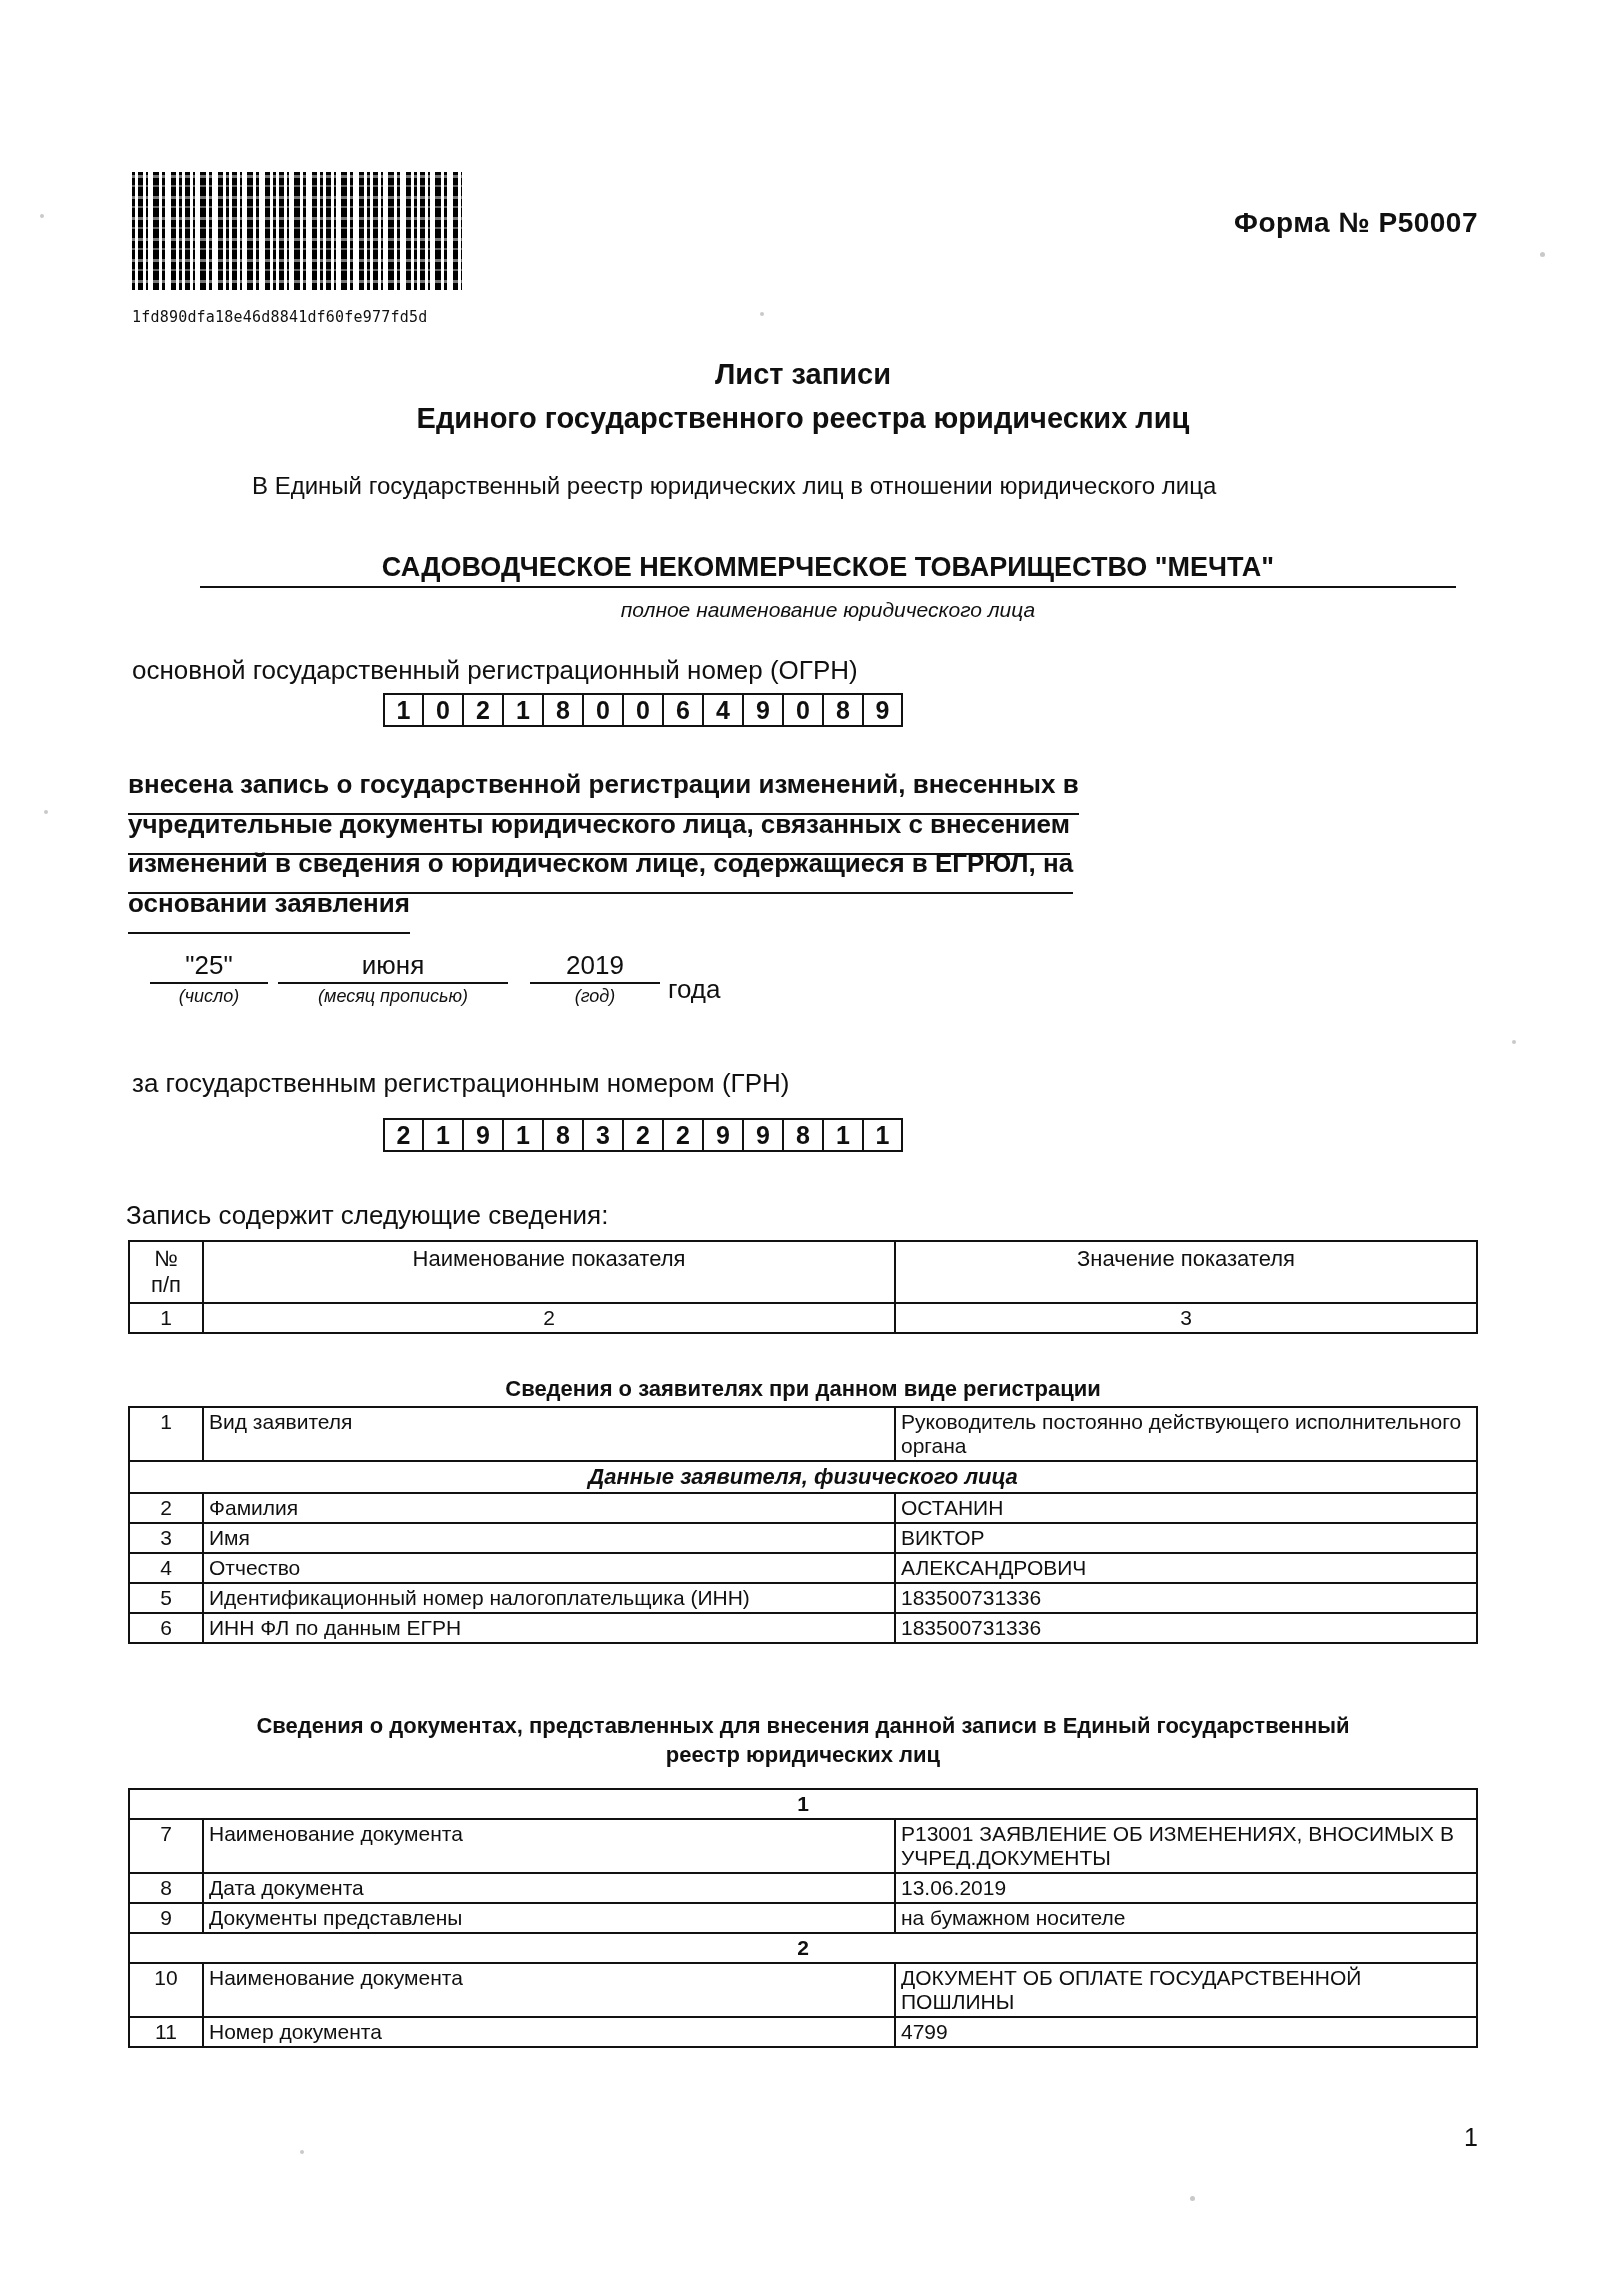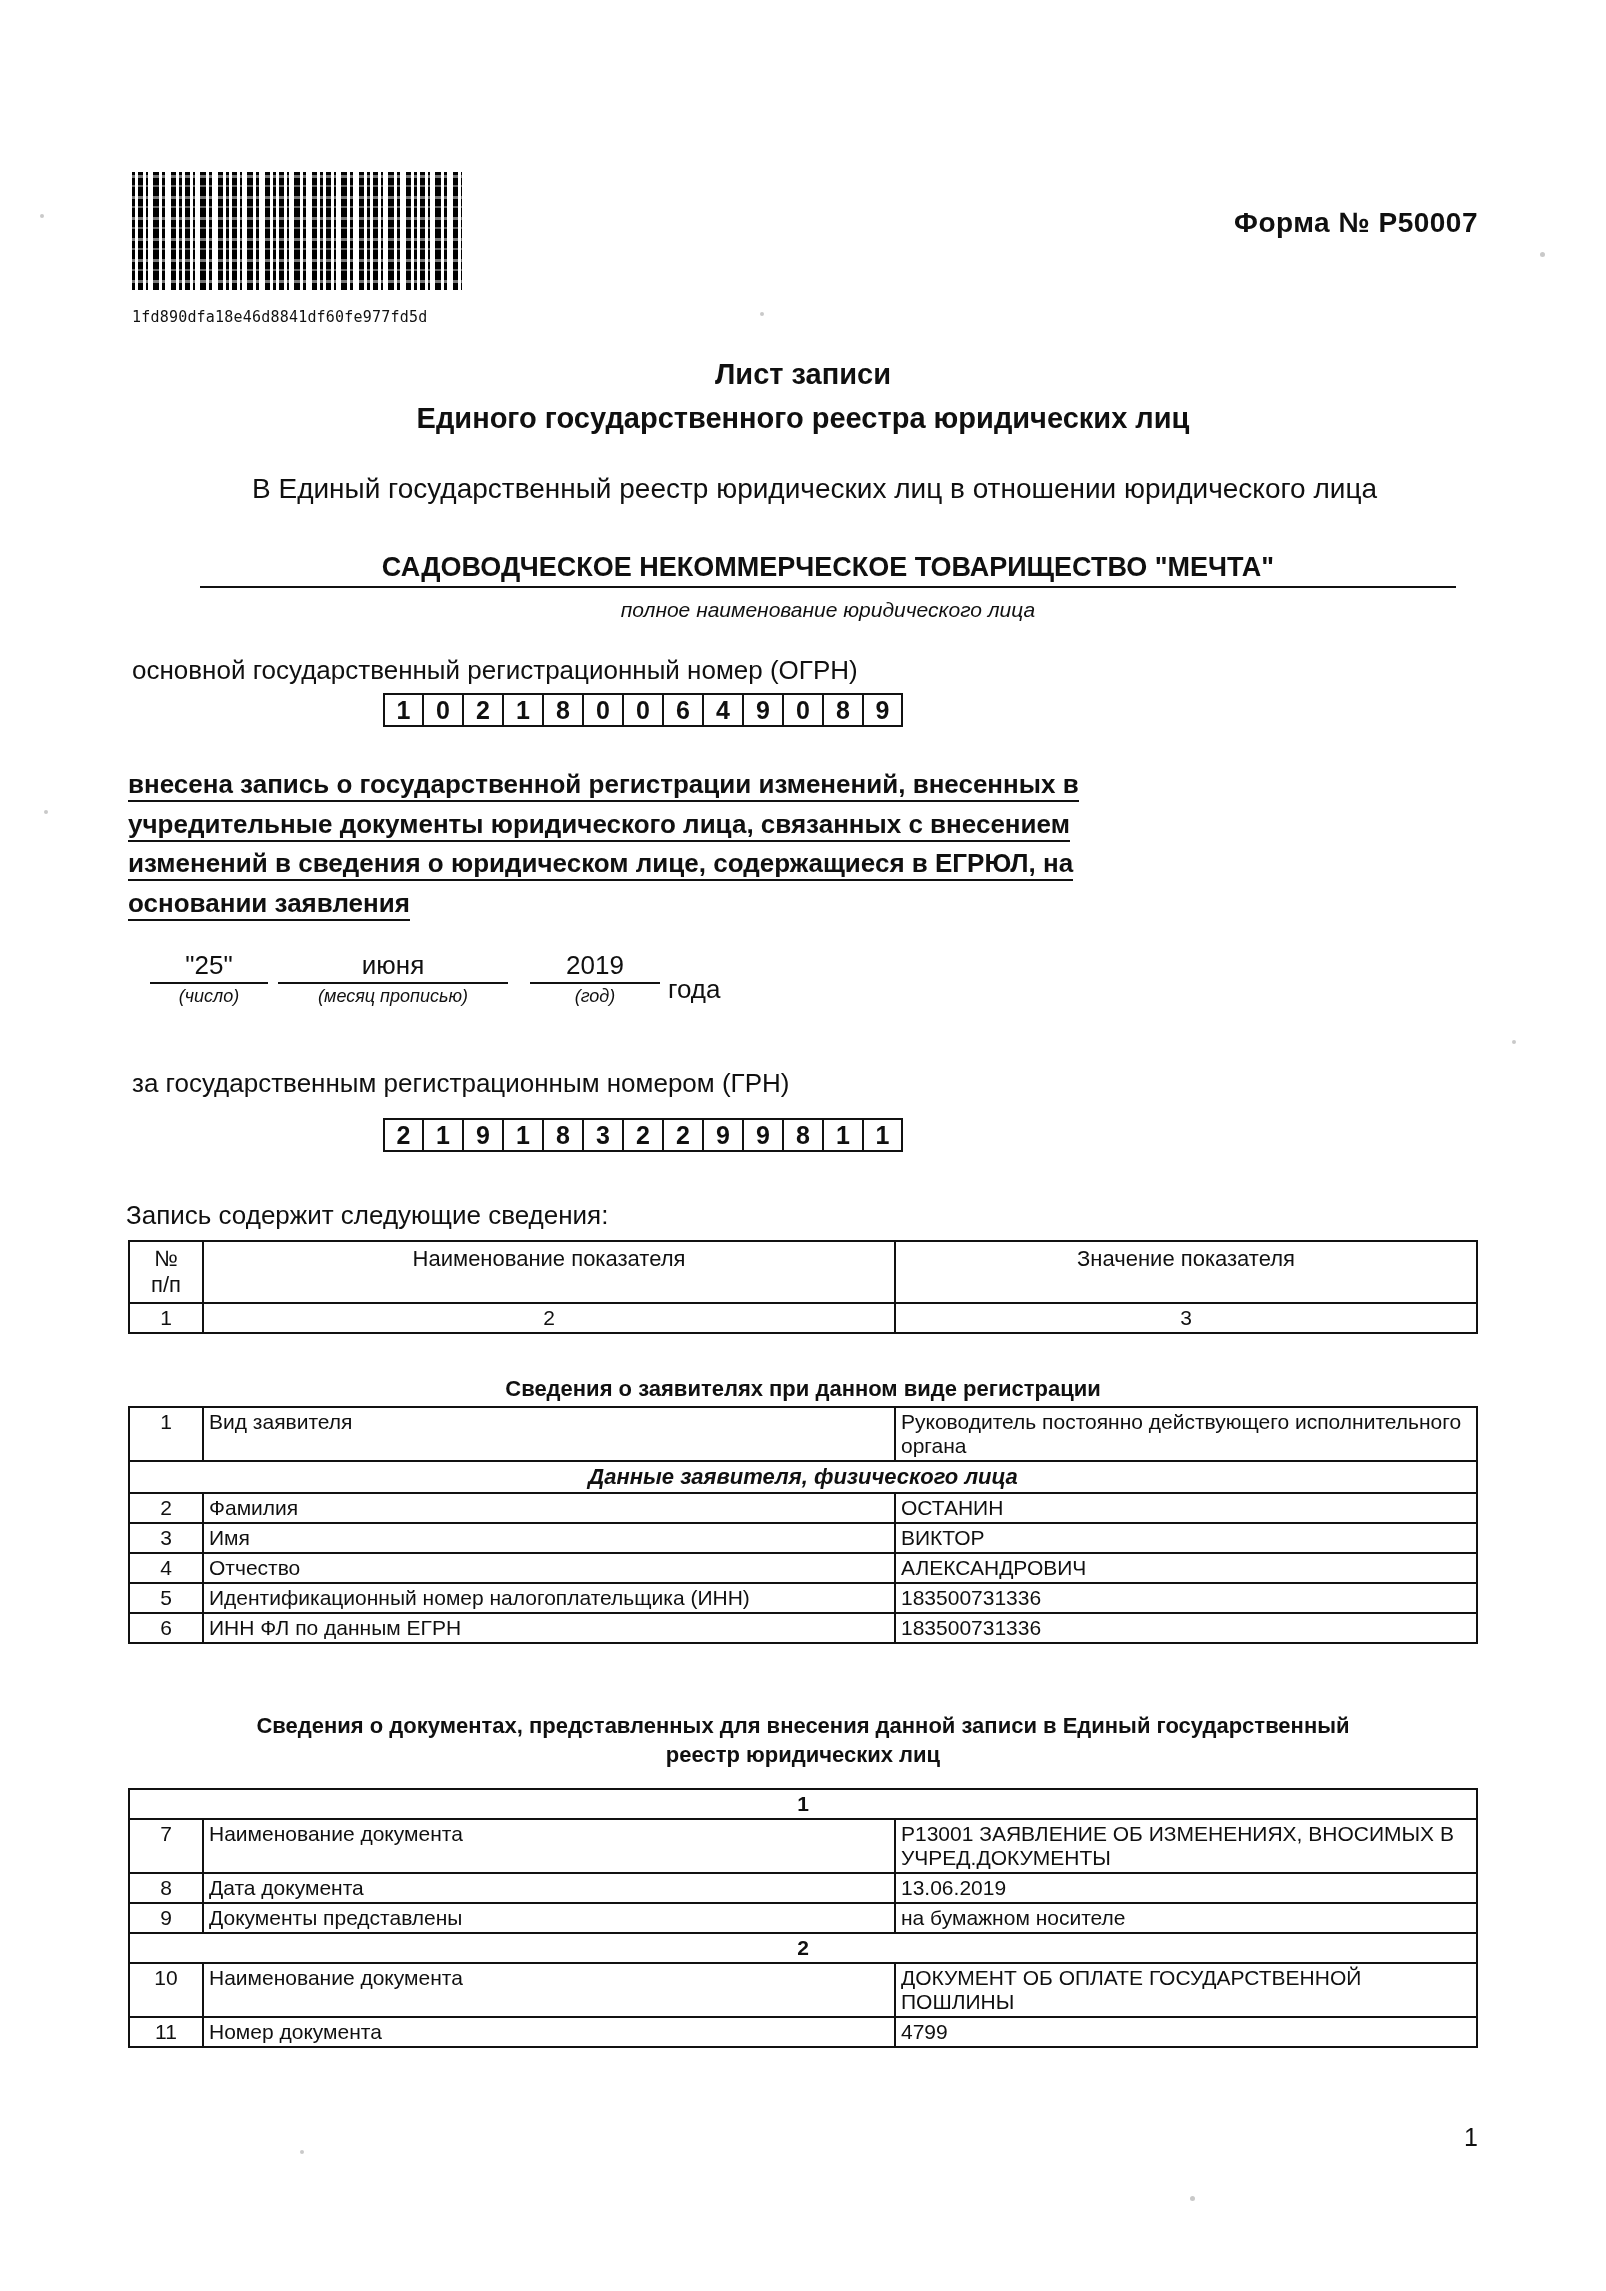--- a/index.html
+++ b/index.html
@@ -94,21 +94,21 @@
     font-weight: bold;
     position: absolute;
     top: 402px;
     width: 100%;
   }
   .intro {
     position: absolute;
     top: 470px;
     left: 132px;
     right: 128px;
-    font-size: 28px;
+    font-size: 24px;
     line-height: 1.35;
     text-indent: 120px;
   }
   .org-name {
     position: absolute;
     top: 552px;
     left: 200px;
     right: 150px;
     text-align: center;
     font-size: 27px;
@@ -158,21 +158,21 @@
     top: 765px;
     left: 128px;
     right: 128px;
     font-size: 26px;
     font-weight: bold;
     line-height: 1.52;
   }
   .bold-para span {
     border-bottom: 2px solid #111;
     display: inline;
-    padding-bottom: 1px;
+    padding-bottom: 14px;
   }
   
   .date-block { position: absolute; top: 950px; left: 150px; }
   .date-line {
     display: flex;
     align-items: flex-end;
     font-size: 26px;
   }
   .dv { text-align: center; }
   .dv .val {

